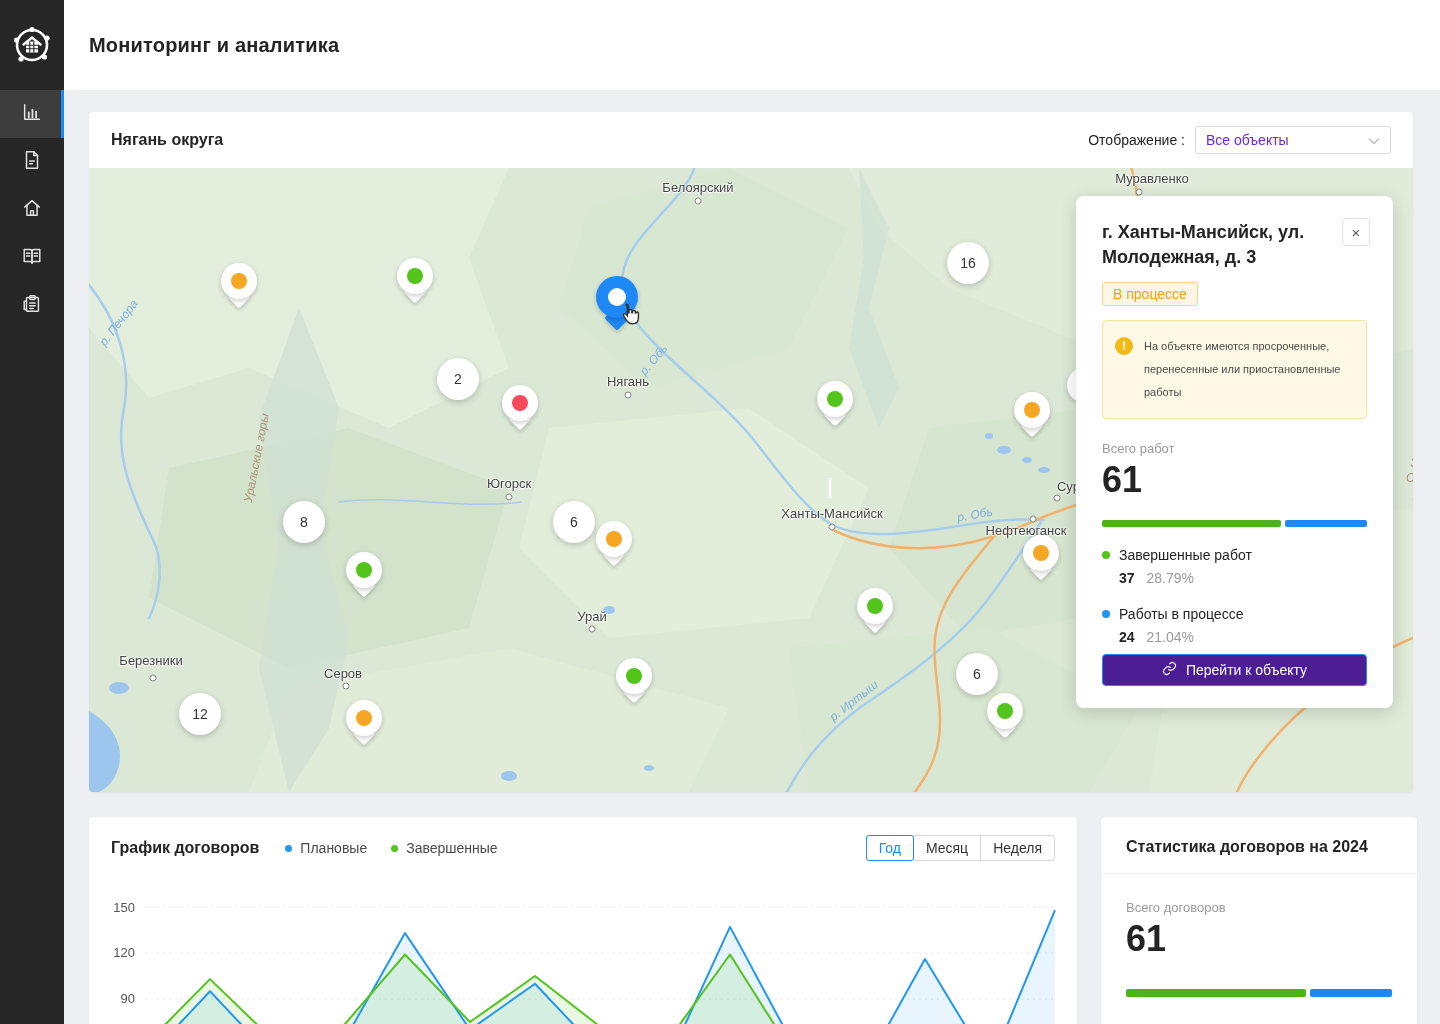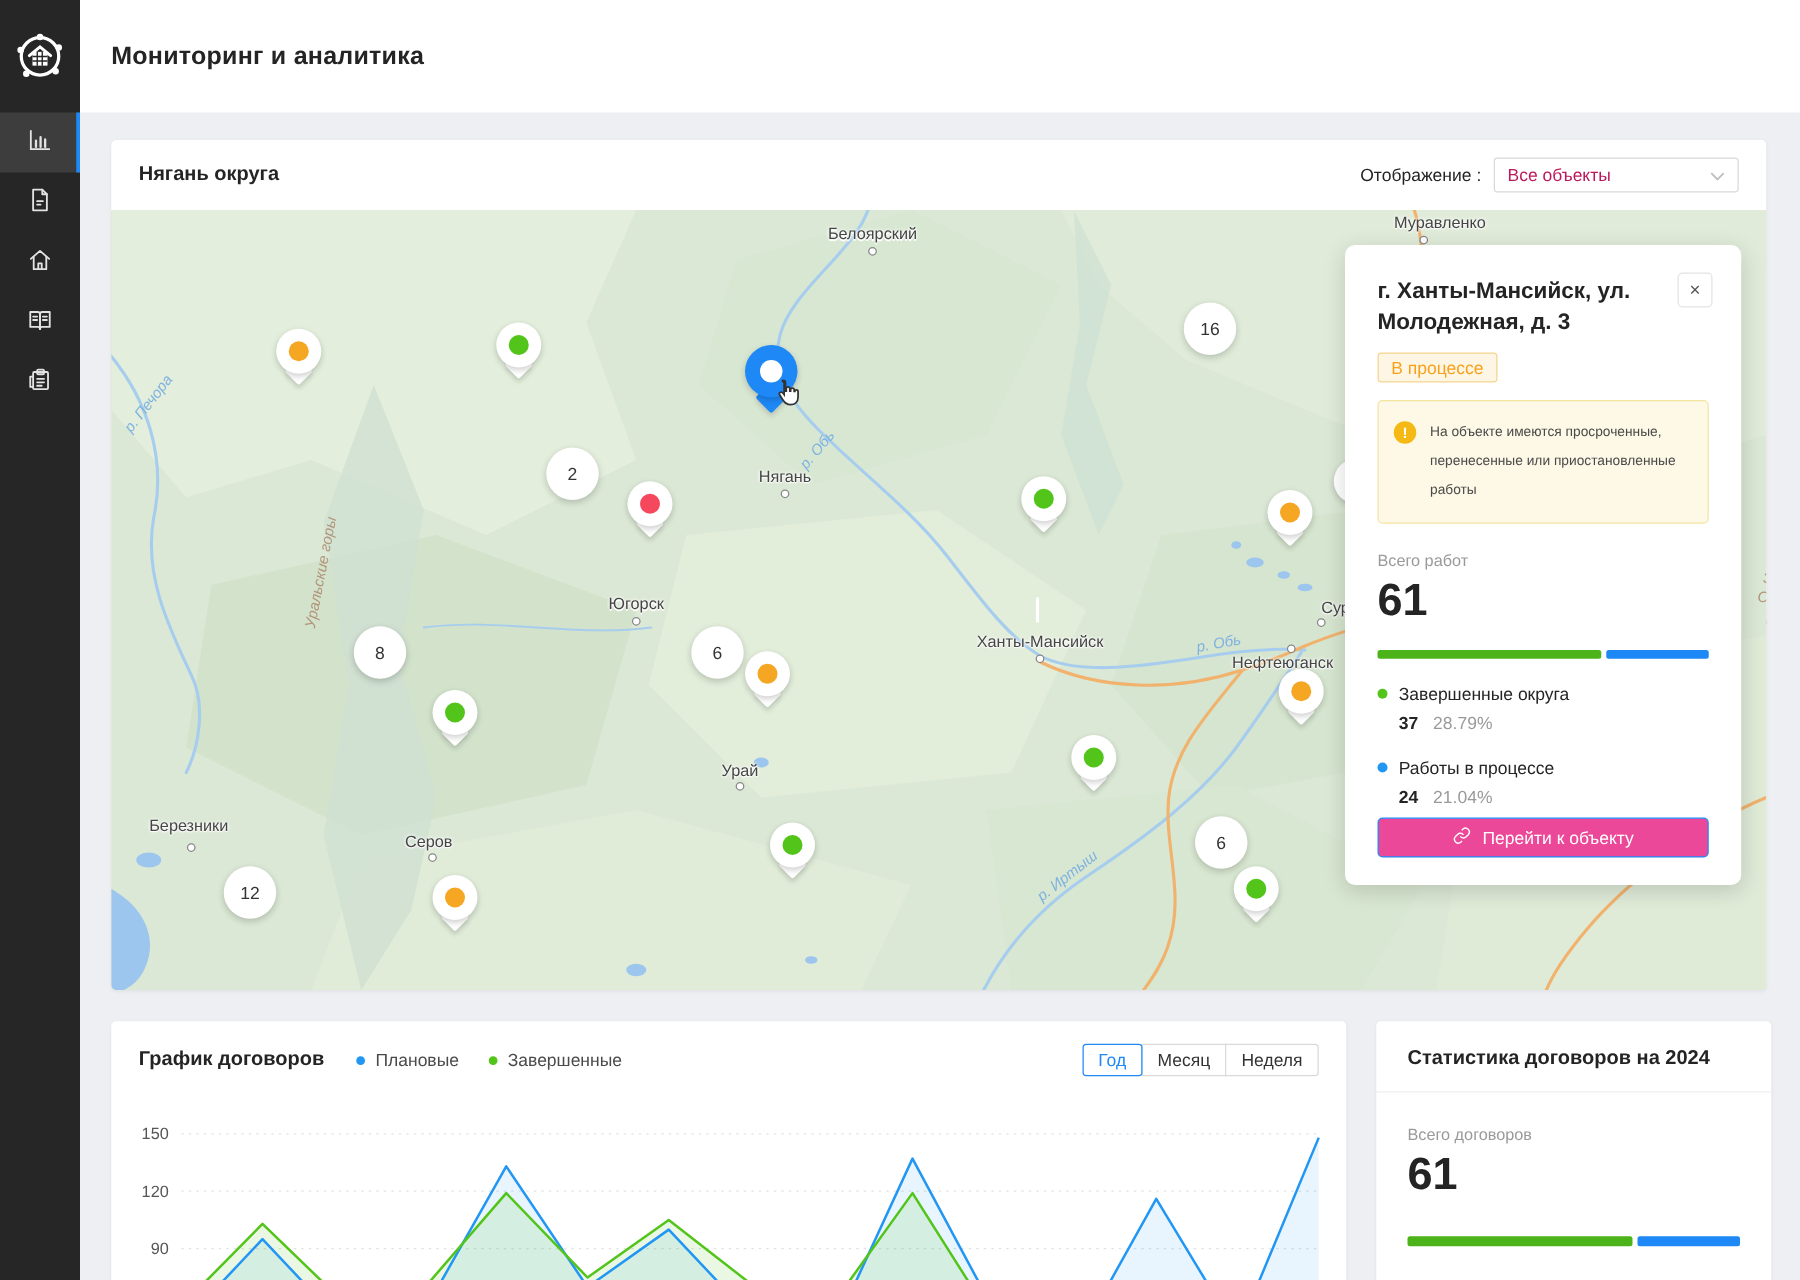--- a/index.html
+++ b/index.html
@@ -22,21 +22,21 @@
   .content { flex:1; padding:22px 27px 0 25px; }
 
   .card { background:#fff; border-radius:4px; box-shadow:0 1px 3px rgba(0,0,0,.05); }
 
   
   .map-card { width:1324px; height:680px; }
   .card-head { height:56px; display:flex; align-items:center; justify-content:space-between; padding:0 22px; }
   .card-title { font-size:16px; font-weight:700; color:#242424; }
   .display-ctl { display:flex; align-items:center; gap:10px; font-size:14px; color:#242424; }
   .select { width:196px; height:28px; border:1px solid #d9d9d9; border-radius:3px; background:#fff;
-    display:flex; align-items:center; justify-content:space-between; padding:0 10px; font-size:14px; color:#be185d; cursor:pointer;gap:12px; }
+    display:flex; align-items:center; justify-content:space-between; padding:0 10px; font-size:14px; color:#6d28d9; cursor:pointer;gap:12px; }
   .select svg { stroke:#bfbfbf; fill:none; stroke-width:1.5; }
 
   .map { position:relative; width:1324px; height:624px; overflow:hidden; border-radius:0 0 4px 4px; background:#dbe8d5; }
   .map-bg { position:absolute; left:0; top:0; }
   #map-layer { position:absolute; inset:0; }
 
   .city-label { position:absolute; transform:translate(-50%,-50%); font-size:13px; color:#454545; white-space:nowrap;
     text-shadow:0 0 3px #fff,0 0 3px #fff,0 1px 0 #fff; z-index:2; }
   .city-dot { position:absolute; width:7px; height:7px; border:1.6px solid #878787; background:#fff; border-radius:50%;
     transform:translate(-50%,-50%); z-index:2; }
@@ -80,21 +80,21 @@
   .lg-row { margin-top:20px; }
   .lg-line1 { display:flex; align-items:center; gap:9px; font-size:14px; color:#242424; }
   .lg-dot { width:8px; height:8px; border-radius:50%; flex:none; }
   .lg-line2 { margin-top:7px; padding-left:17px; font-size:14px; }
   .lg-line2 b { color:#242424; font-weight:700; margin-right:8px; }
   .lg-line2 span { color:#9a9a9a; }
   .btn { width:100%; height:32px; border-radius:4px; display:flex; align-items:center; justify-content:center;
     gap:9px; font-size:14px; cursor:pointer; font-family:inherit; }
   .btn-light { margin-top:22px; background:#fff; border:1px solid #d9d9d9; color:#333; }
   .btn-light svg { stroke:#444; fill:none; stroke-width:1.5; }
-  .btn-blue { margin-top:9px; background:#ec4899; border:1px solid #1e88f7; color:#fff; }
+  .btn-blue { margin-top:9px; background:#4c1d95; border:1px solid #1e88f7; color:#fff; }
   .btn-blue svg { stroke:#fff; fill:none; stroke-width:1.8; }
 
   
   .bottom { display:flex; gap:24px; margin-top:25px; height:400px; }
   .chart-card { width:988px; flex:none; position:relative; overflow:hidden; }
   .chart-head { position:relative; z-index:2; display:flex; align-items:center; padding:18px 22px 0; }
   .chart-legend { display:flex; gap:24px; margin-left:26px; font-size:14px; color:#4a4a4a; }
   .chart-legend .item { display:flex; align-items:center; gap:8px; }
   .chart-legend .dot { width:7px; height:7px; border-radius:50%; }
   .tabs { margin-left:auto; display:flex; }
@@ -373,21 +373,21 @@
             </div>
             <div class="muted">Всего работ</div>
             <div class="big-num">61</div>
             <div class="bar">
               <span style="background: rgb(76, 179, 26); width: 67.7%;"></span>
               <span style="background: rgb(30, 136, 247); width: 30.8%;"></span>
             </div>
             <div class="lg-row">
               <div class="lg-line1">
                 <span class="lg-dot" style="background:#52c41a"></span>
-                <span>Завершенные округа</span>
+                <span>Завершенные работ</span>
               </div>
               <div class="lg-line2">
                 <b>37</b>
                 <span>28.79%</span>
               </div>
             </div>
             <div class="lg-row">
               <div class="lg-line1">
                 <span class="lg-dot" style="background:#2196f3"></span>
                 <span>Работы в процессе</span>

